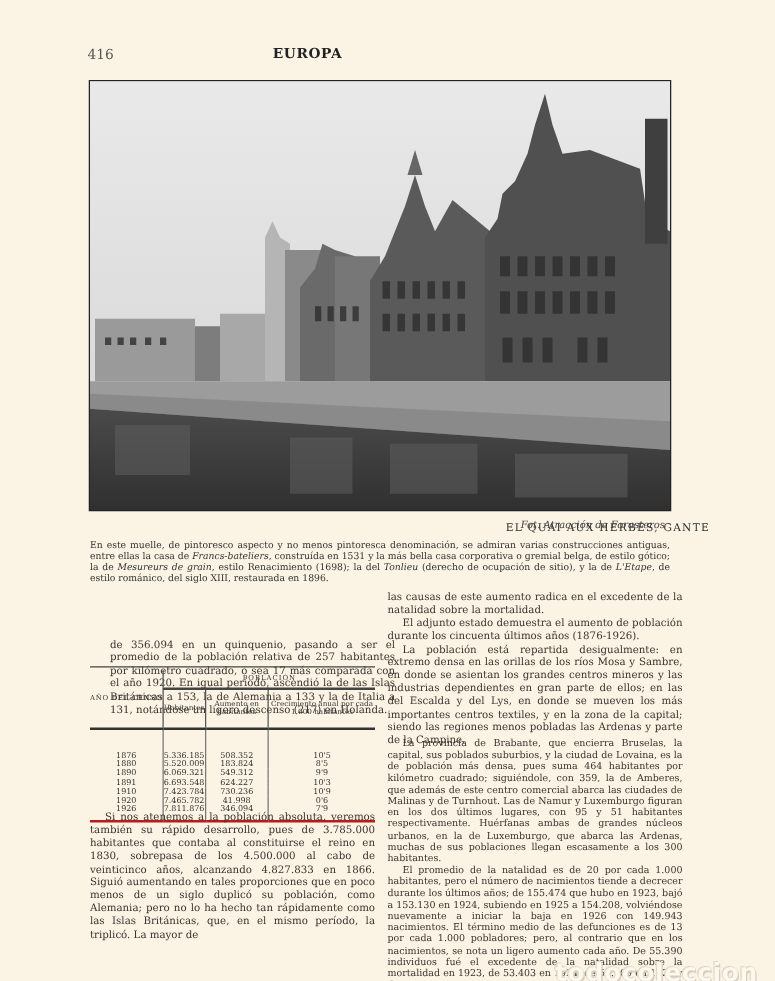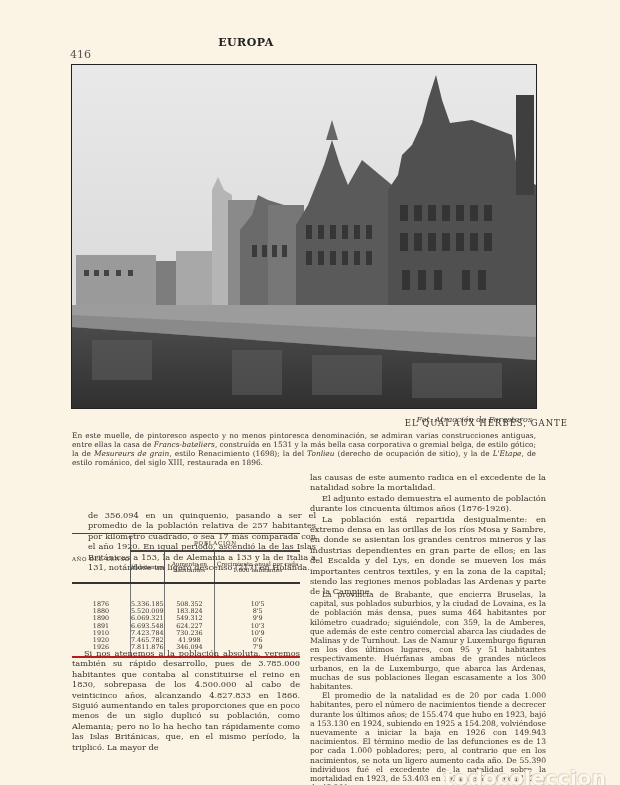--- a/index.html
+++ b/index.html
@@ -3,21 +3,21 @@
 <meta charset="utf-8">
 <style>
   html, body { margin: 0; padding: 0; }
   body {
     width: 620px; height: 785px; overflow: hidden;
     background: #fbf3e3;
     font-family: "DejaVu Serif", serif;
     color: #3a3530;
     position: relative;
   }
-  .page-num { position: absolute; left: 70px; top: 37px; font-size: 11px; color: #555; margin-top: 11px; }
+  .page-num { position: absolute; left: 70px; top: 37px; font-size: 11px; color: #555; }
   .running-head { position: absolute; left: 0; width: 492px; top: 36px; text-align: center; font-size: 11px; font-weight: bold; color: #222; letter-spacing: 0.5px; }
 
   .photo {
     position: absolute; left: 71px; top: 64px; width: 464px; height: 343px;
     border: 1px solid #222; overflow: hidden;
     background: linear-gradient(#e7e7e7 0%, #dcdcdc 50%, #bcbcbc 60%, #4d4d4d 72%, #2b2b2b 100%);
   }
   .photo svg { display: block; }
 
   .photo-credit { position: absolute; right: 88px; top: 415px; font-size: 8px; font-style: italic; color: #444; }

